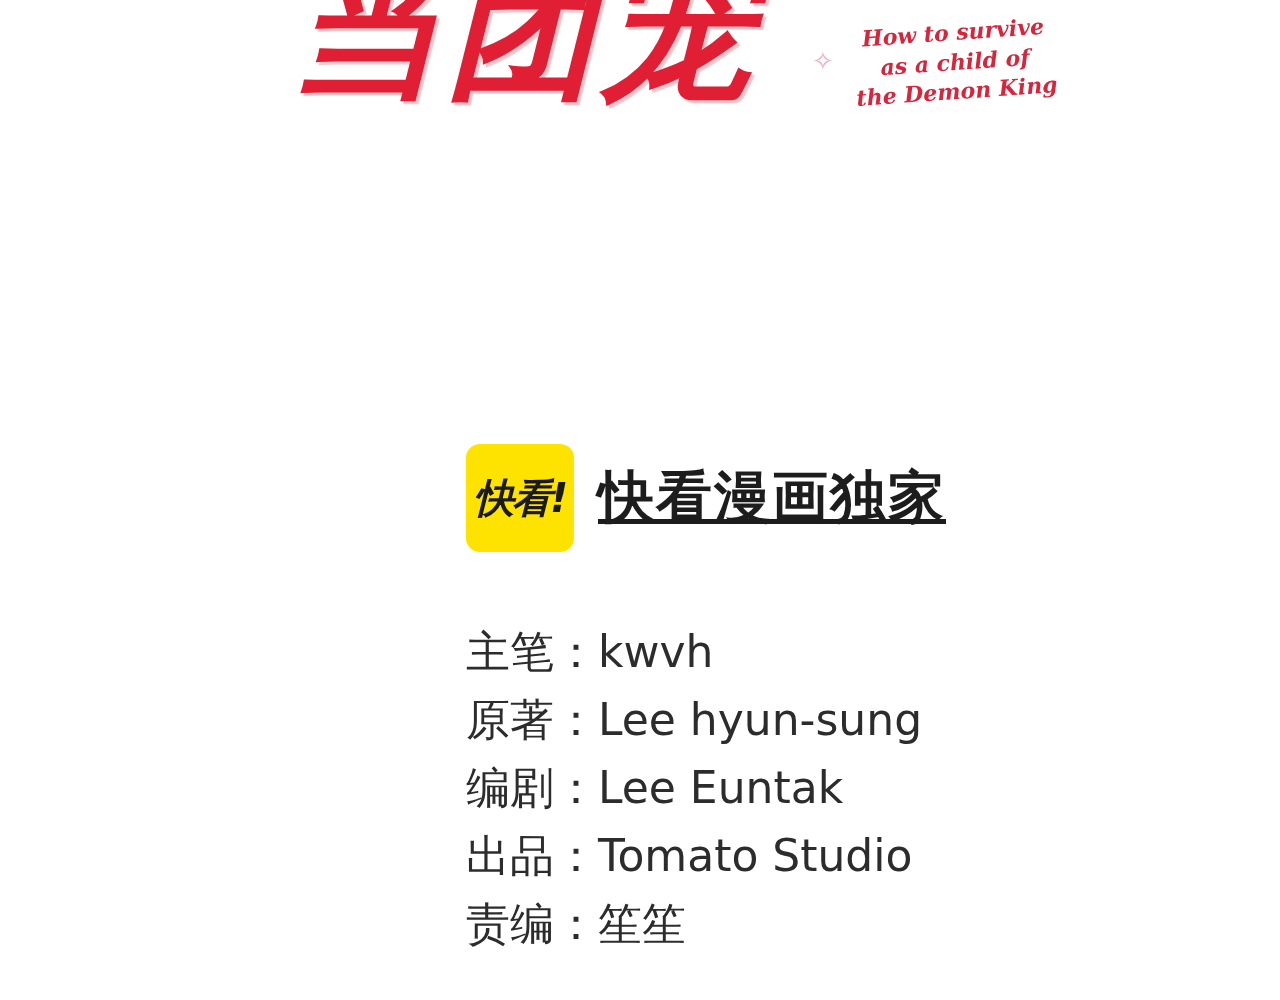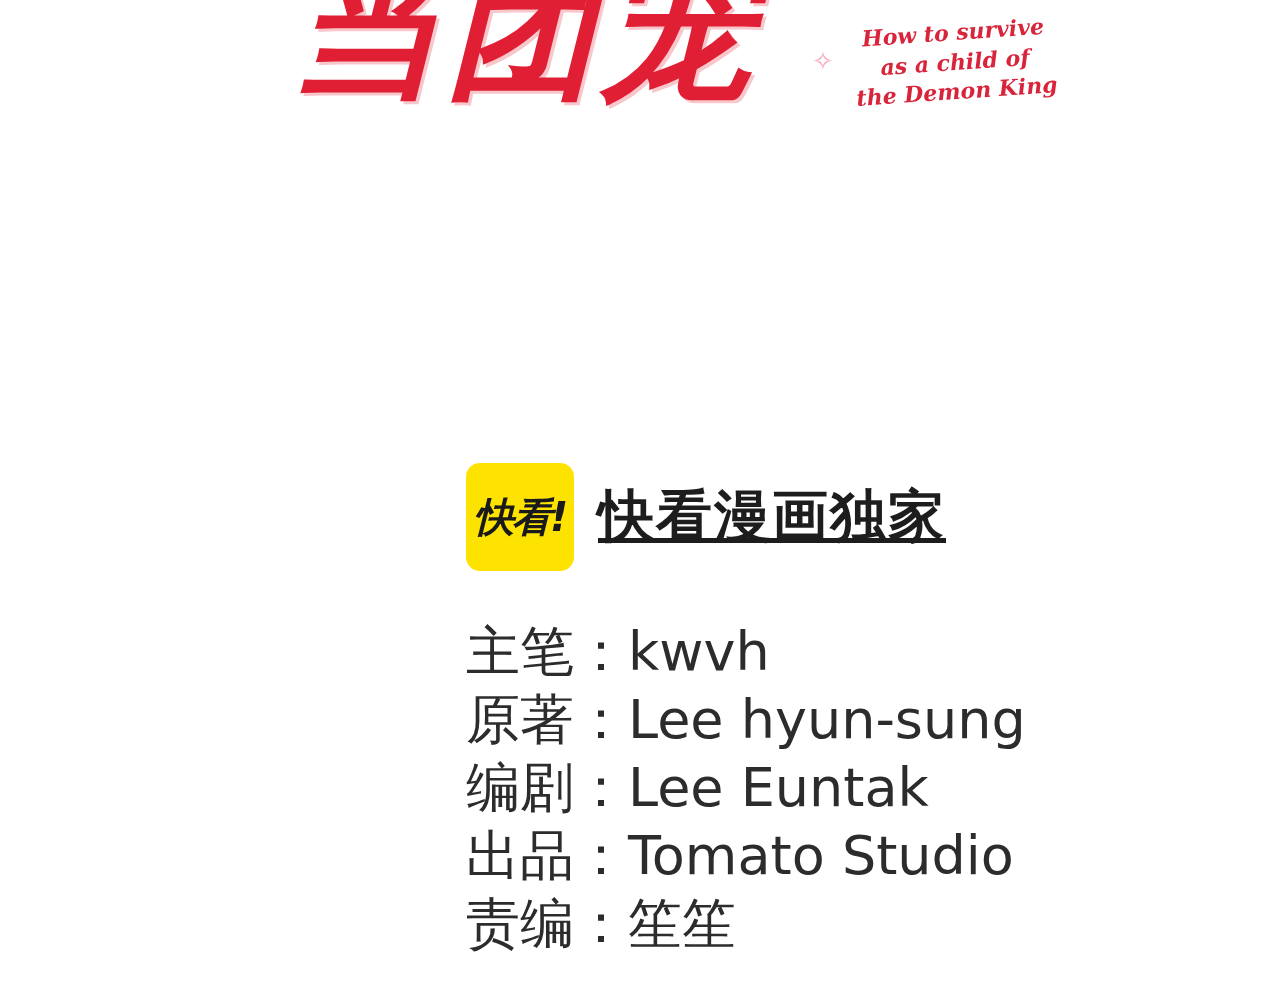--- a/index.html
+++ b/index.html
@@ -60,21 +60,21 @@
     font-size: 22px;
     line-height: 1.35;
     color: #d8253c;
     text-align: center;
   }
 
   
   .brand-row {
     position: absolute;
     left: 466px;
-    top: 463px;
+    top: 444px;
     display: flex;
     align-items: center;
     gap: 24px;
   }
   .brand-badge {
     width: 108px;
     height: 108px;
     border-radius: 14px;
     background: #ffe300;
     display: flex;
@@ -103,21 +103,21 @@
 
   
   .credits {
     position: absolute;
     left: 466px;
     top: 618px;
     width: 760px;
   }
   .credit-line {
     font-family: "DejaVu Sans", sans-serif;
-    font-size: 54px;
+    font-size: 44px;
     line-height: 68px;
     color: #2c2c2c;
     white-space: nowrap;
   }
   .credit-line .label { }
   .credit-line .value { }
 </style>
 </head>
 <body>
 

